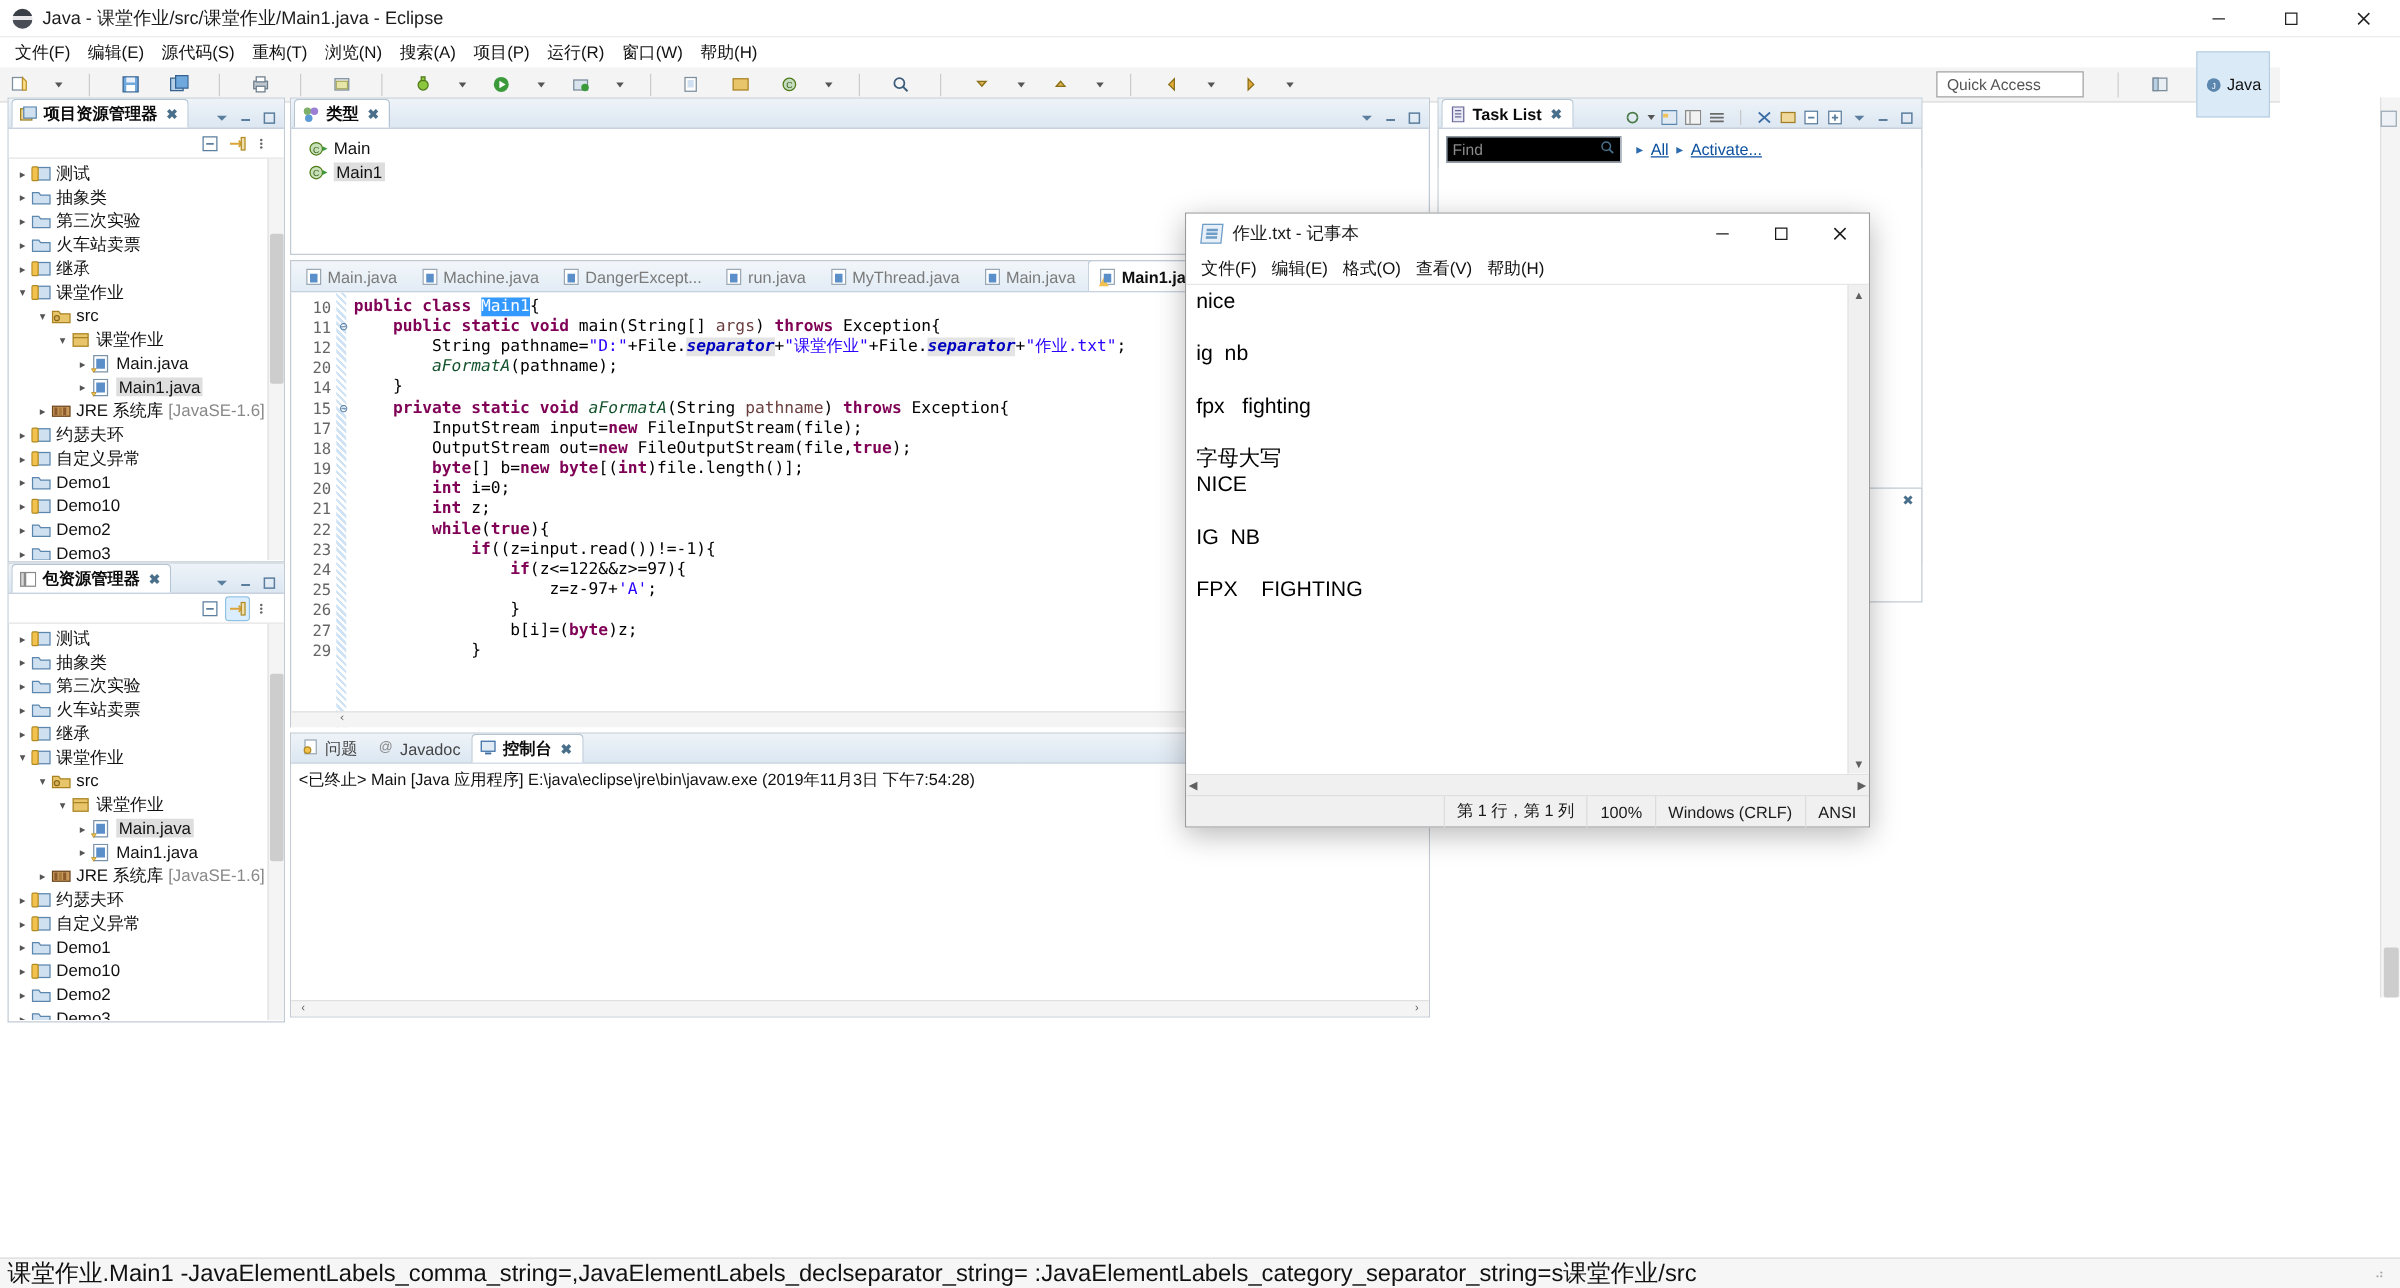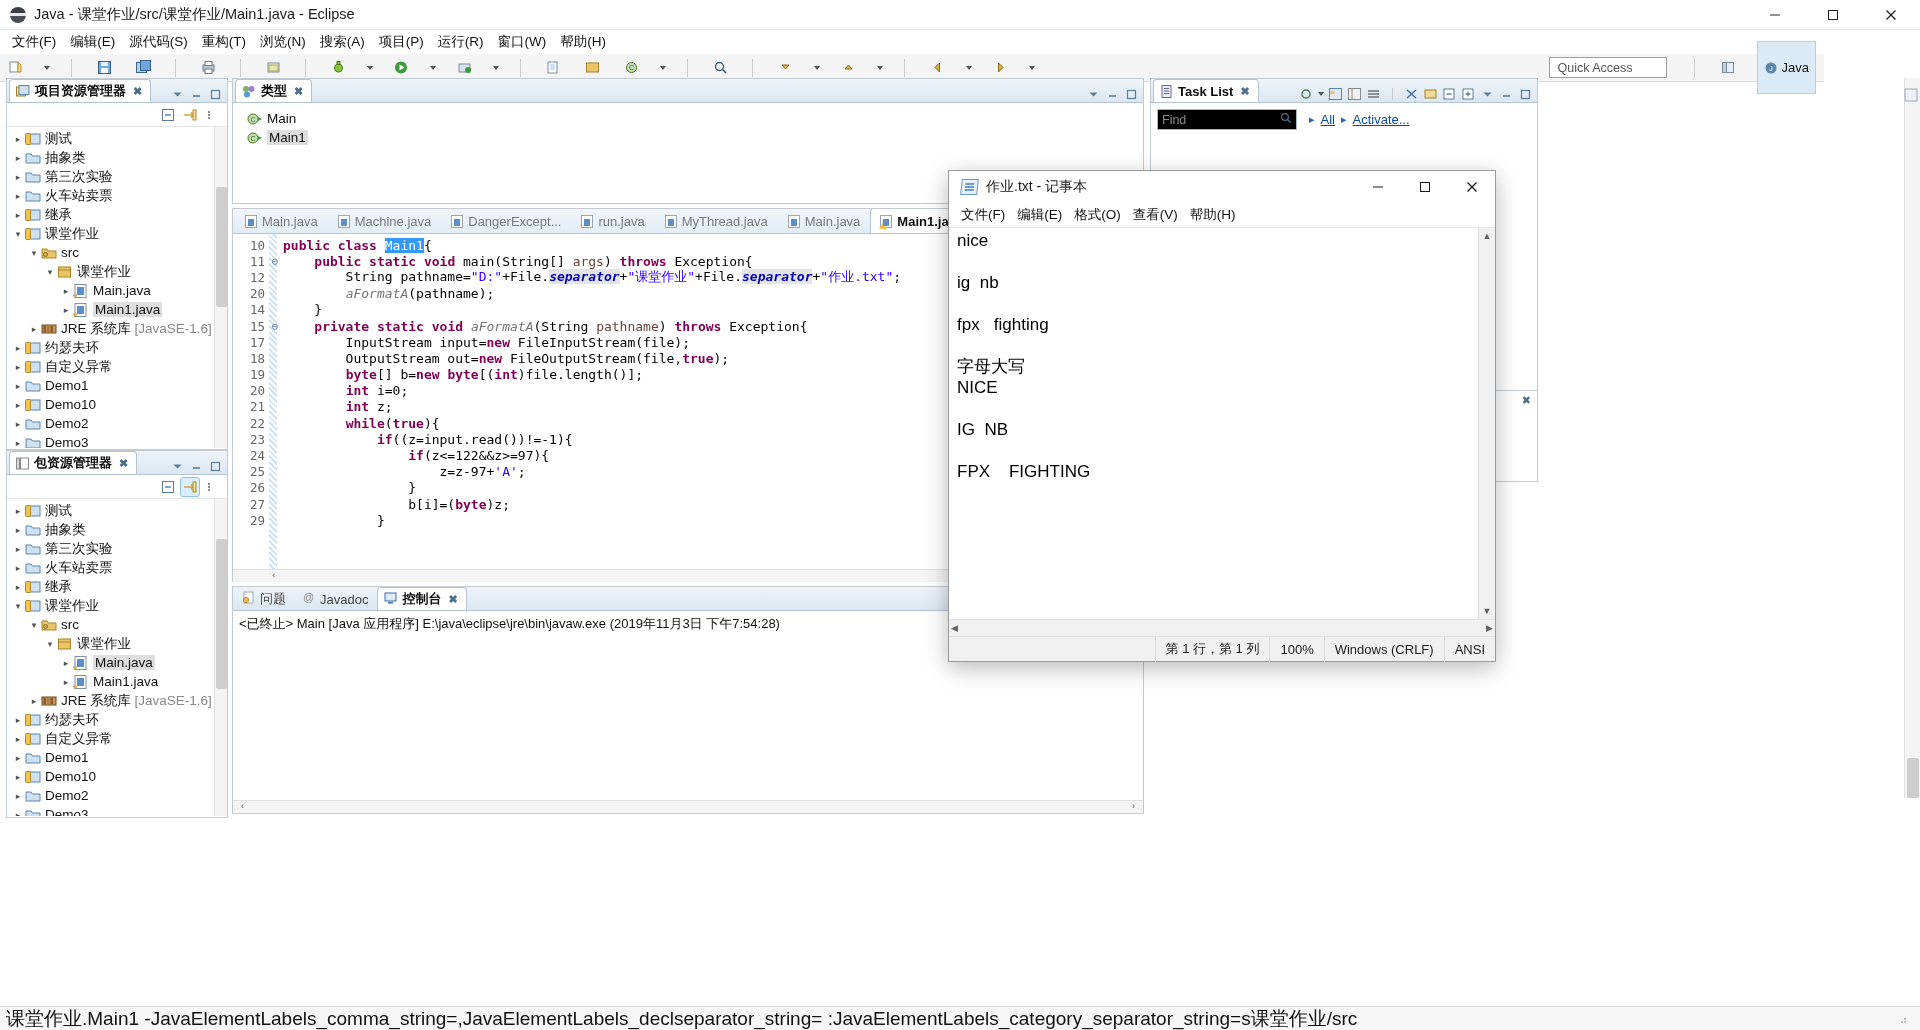--- a/index.html
+++ b/index.html
@@ -157,21 +157,21 @@
   .code-line { display: flex; height: 16.2px; align-items: center; white-space: pre; }
   .ln {
     width: 36px; text-align: right; padding-right: 4px; color: #666;
     font-size: 12.5px; flex: none;
   }
   .fold { width: 12px; text-align:center; color:#5a7fa5; font-size: 11px; flex:none; }
   .code-txt { padding-left: 2px; }
   .kw { color: #7f0055; font-weight: bold; }
   .str { color: #2a00ff; }
   .fld { color: #0000c0; font-style: italic; font-weight: bold; background:#e4e4e4; }
-  .mth { color: #737373; font-style: italic; }
+  .mth { color: #14532d; font-style: italic; }
   .par { color: #6a3e3e; }
   .hl-sel { background: #3399ff; color: #fff; }
   .gutter-mark { position:absolute; left:36px; top:0; width:8px; height:100%;
     background: repeating-linear-gradient(45deg,#cfe3f5 0 2px, #ffffff 2px 4px); }
 
   
   .console-text {
     font-size: 13px; color: #111; padding: 4px 6px; white-space: nowrap;
     font-family: "Liberation Sans", sans-serif;
   }

